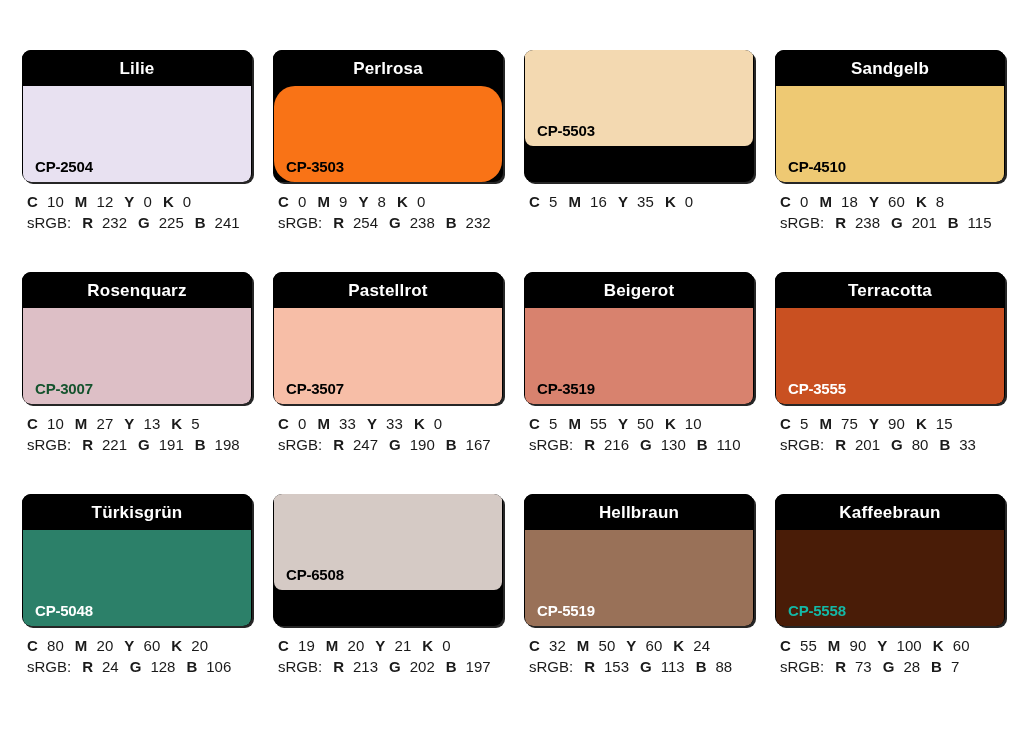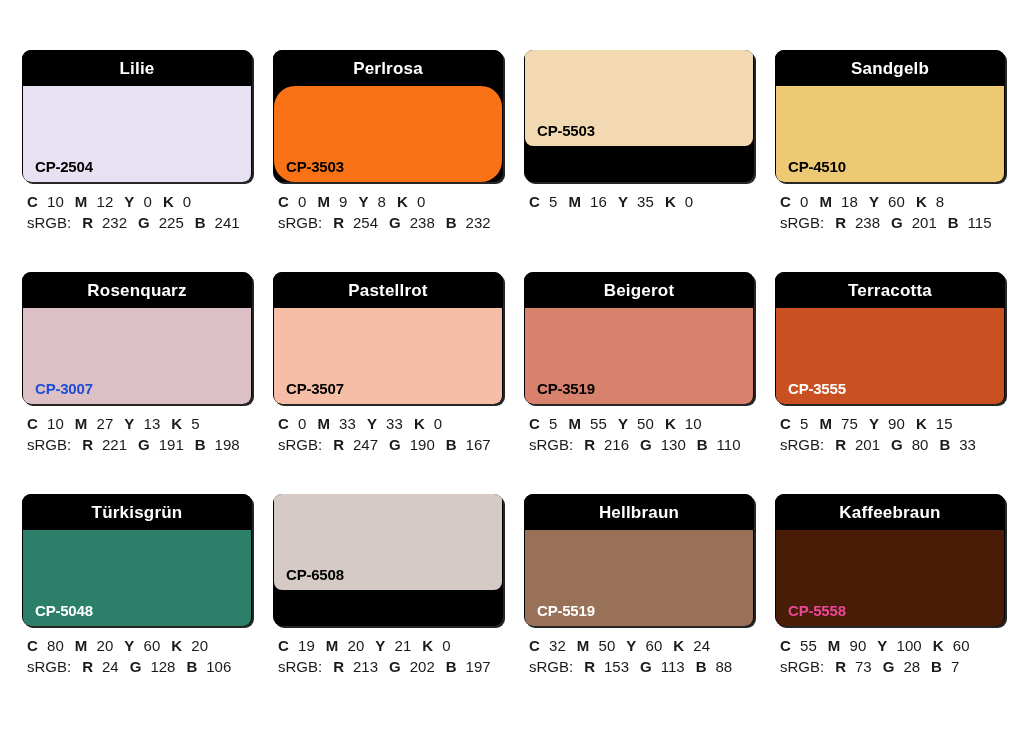--- a/index.html
+++ b/index.html
@@ -148,21 +148,21 @@
         </div>
         <div class="values">
           <div class="line cmyk"><span class="k">C</span><span class="sp"></span><span class="v">0</span><span class="sp-wide"></span><span class="k">M</span><span class="sp"></span><span class="v">18</span><span class="sp-wide"></span><span class="k">Y</span><span class="sp"></span><span class="v">60</span><span class="sp-wide"></span><span class="k">K</span><span class="sp"></span><span class="v">8</span></div>
           <div class="line srgb"><span class="srgb-label">sRGB:</span><span class="sp-wide"></span><span class="k">R</span><span class="sp"></span><span class="v">238</span><span class="sp-wide"></span><span class="k">G</span><span class="sp"></span><span class="v">201</span><span class="sp-wide"></span><span class="k">B</span><span class="sp"></span><span class="v">115</span></div>
         </div>
       </div>
       <div class="swatch">
         <div class="card">
           <div class="card-header">Rosenquarz</div>
           <div class="card-body" style="background: rgb(221, 191, 198);">
-            <div class="card-code" style="color: #1d4ed8;">CP-3007</div>
+            <div class="card-code" style="color: #14532d;">CP-3007</div>
           </div>
         </div>
         <div class="values">
           <div class="line cmyk"><span class="k">C</span><span class="sp"></span><span class="v">10</span><span class="sp-wide"></span><span class="k">M</span><span class="sp"></span><span class="v">27</span><span class="sp-wide"></span><span class="k">Y</span><span class="sp"></span><span class="v">13</span><span class="sp-wide"></span><span class="k">K</span><span class="sp"></span><span class="v">5</span></div>
           <div class="line srgb"><span class="srgb-label">sRGB:</span><span class="sp-wide"></span><span class="k">R</span><span class="sp"></span><span class="v">221</span><span class="sp-wide"></span><span class="k">G</span><span class="sp"></span><span class="v">191</span><span class="sp-wide"></span><span class="k">B</span><span class="sp"></span><span class="v">198</span></div>
         </div>
       </div>
       <div class="swatch">
         <div class="card">
           <div class="card-header">Pastellrot</div>
@@ -231,21 +231,21 @@
         </div>
         <div class="values">
           <div class="line cmyk"><span class="k">C</span><span class="sp"></span><span class="v">32</span><span class="sp-wide"></span><span class="k">M</span><span class="sp"></span><span class="v">50</span><span class="sp-wide"></span><span class="k">Y</span><span class="sp"></span><span class="v">60</span><span class="sp-wide"></span><span class="k">K</span><span class="sp"></span><span class="v">24</span></div>
           <div class="line srgb"><span class="srgb-label">sRGB:</span><span class="sp-wide"></span><span class="k">R</span><span class="sp"></span><span class="v">153</span><span class="sp-wide"></span><span class="k">G</span><span class="sp"></span><span class="v">113</span><span class="sp-wide"></span><span class="k">B</span><span class="sp"></span><span class="v">88</span></div>
         </div>
       </div>
       <div class="swatch">
         <div class="card">
           <div class="card-header">Kaffeebraun</div>
           <div class="card-body" style="background: rgb(73, 28, 7);">
-            <div class="card-code" style="color: #ec4899;">CP-5558</div>
+            <div class="card-code" style="color: #14b8a6;">CP-5558</div>
           </div>
         </div>
         <div class="values">
           <div class="line cmyk"><span class="k">C</span><span class="sp"></span><span class="v">55</span><span class="sp-wide"></span><span class="k">M</span><span class="sp"></span><span class="v">90</span><span class="sp-wide"></span><span class="k">Y</span><span class="sp"></span><span class="v">100</span><span class="sp-wide"></span><span class="k">K</span><span class="sp"></span><span class="v">60</span></div>
           <div class="line srgb"><span class="srgb-label">sRGB:</span><span class="sp-wide"></span><span class="k">R</span><span class="sp"></span><span class="v">73</span><span class="sp-wide"></span><span class="k">G</span><span class="sp"></span><span class="v">28</span><span class="sp-wide"></span><span class="k">B</span><span class="sp"></span><span class="v">7</span></div>
         </div>
       </div>
     </div>
 </div>
 

